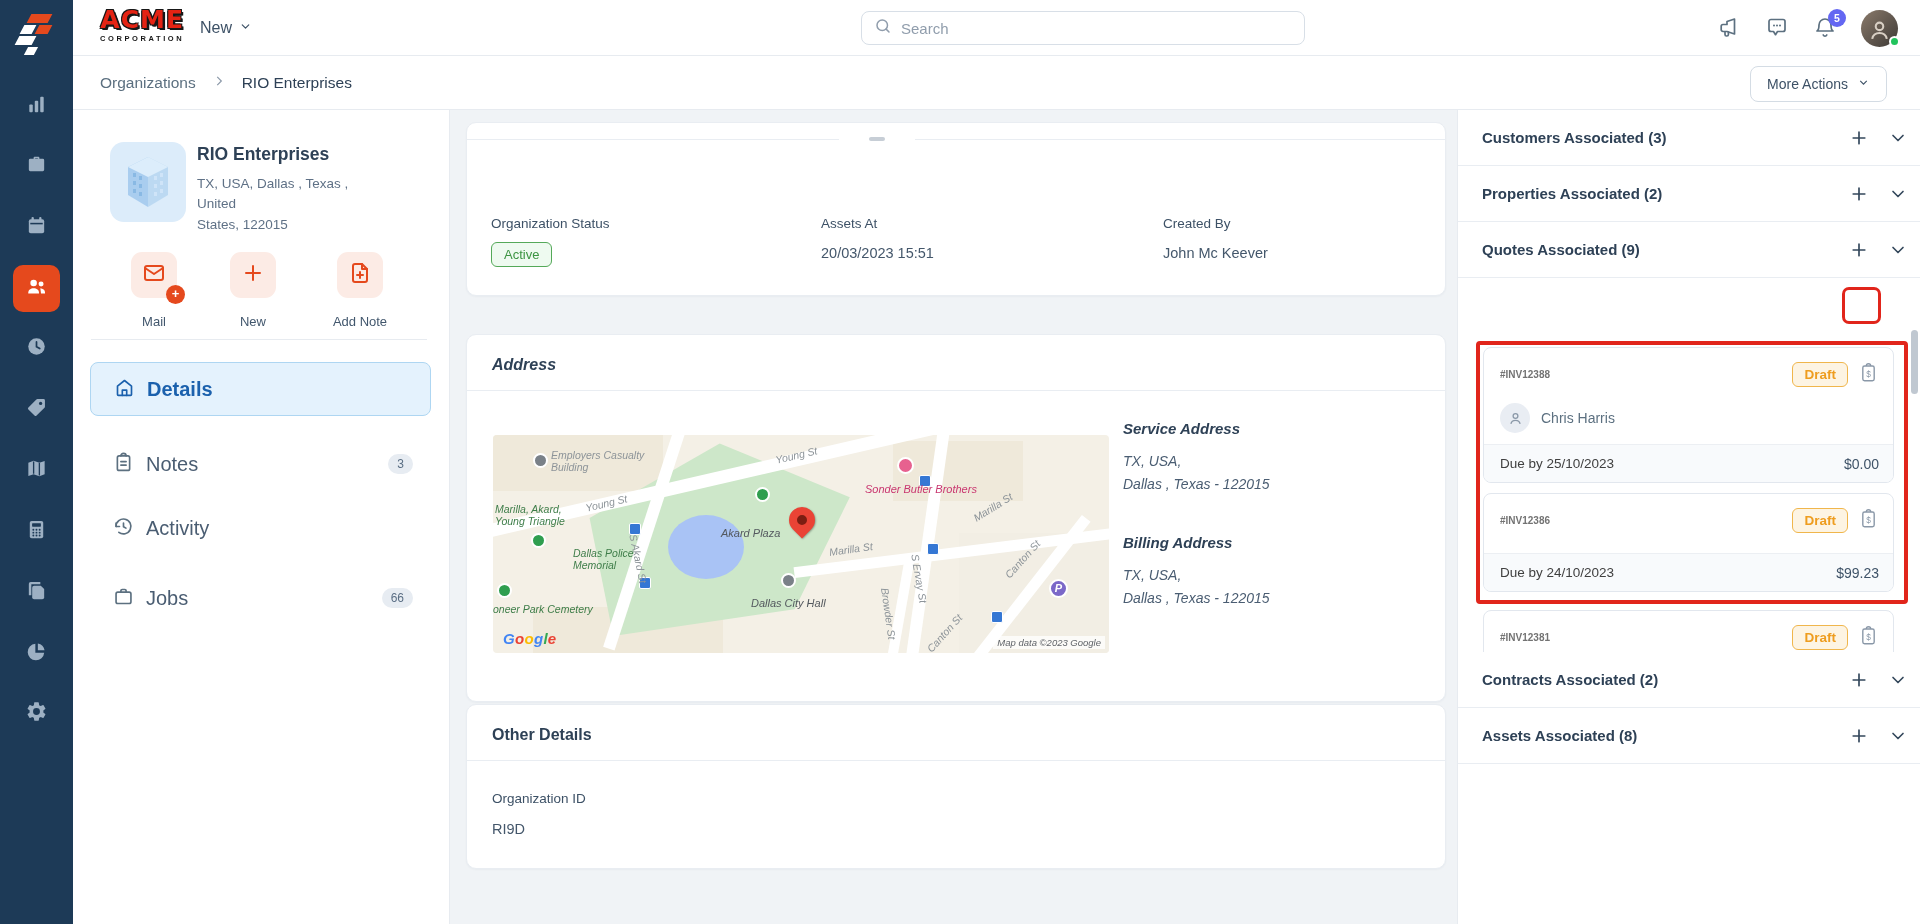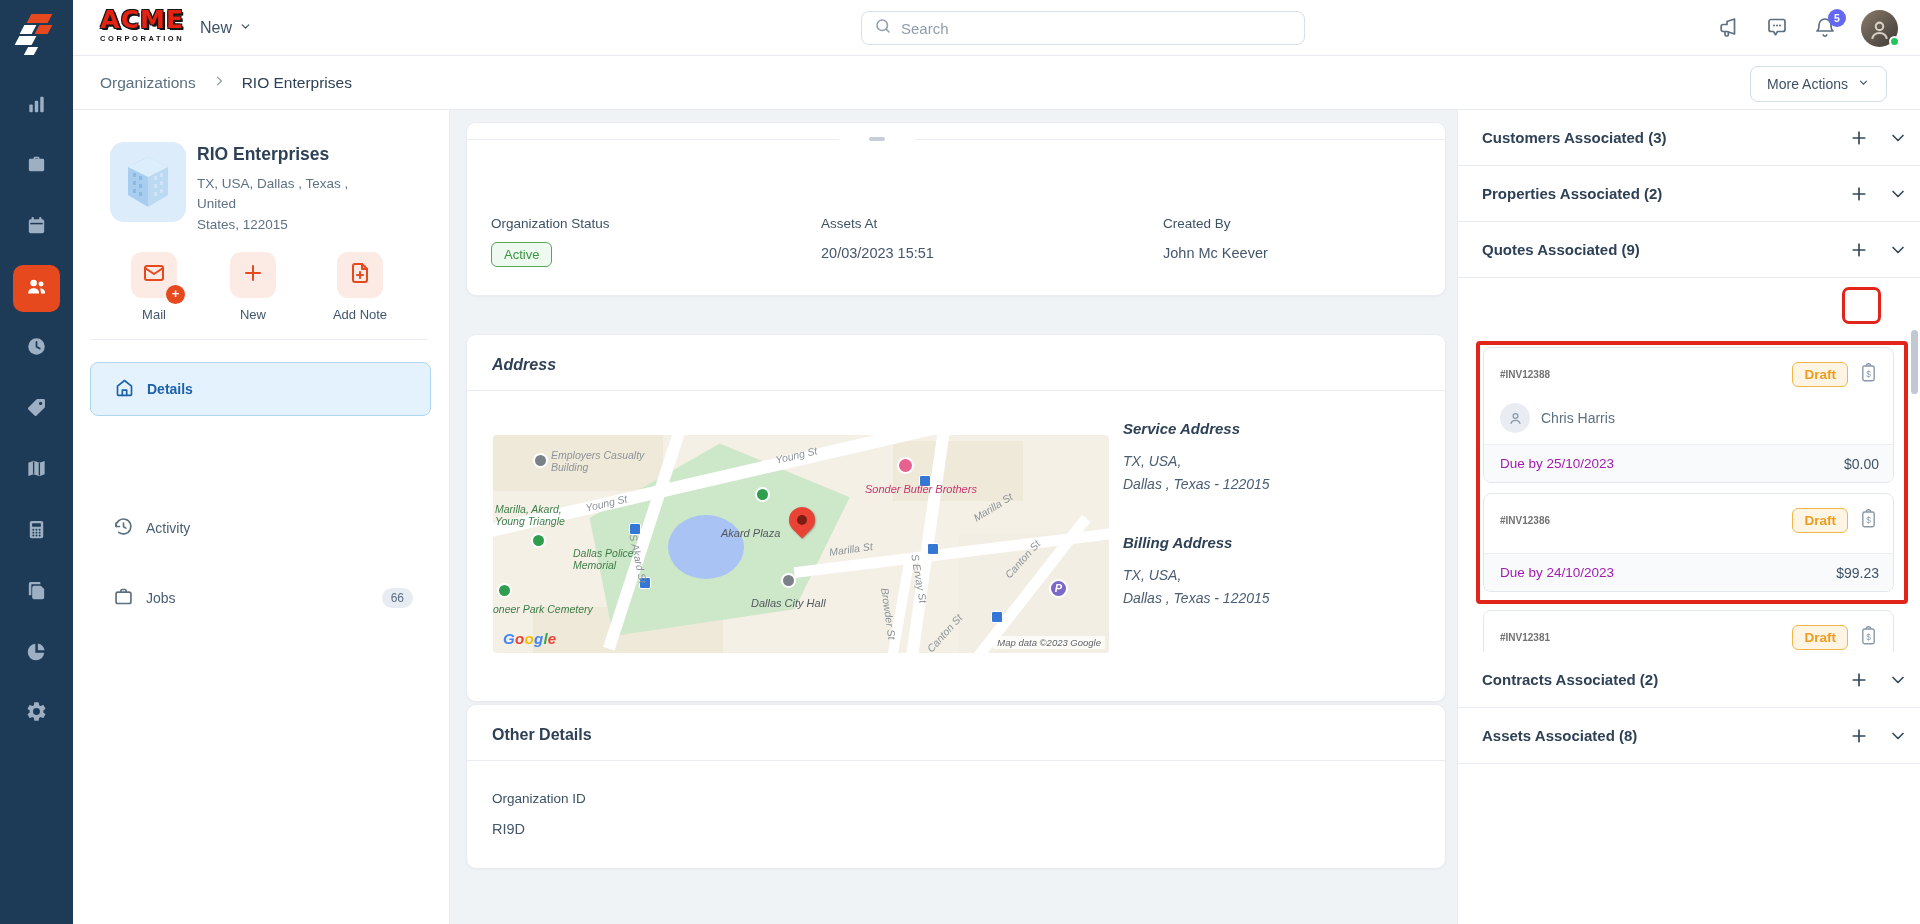--- a/index.html
+++ b/index.html
@@ -44,25 +44,25 @@
 
   
   .org-panel { position:absolute; left:73px; top:110px; width:377px; bottom:0; background:#fff; border-right:1px solid #e7ebf0; }
   .org-avatar { position:absolute; left:37px; top:32px; width:76px; height:80px; border-radius:14px; background:#dcecfa; display:flex; align-items:center; justify-content:center; }
   .org-name { position:absolute; left:124px; top:34px; font-size:17.5px; font-weight:700; color:#2e4156; }
   .org-addr { position:absolute; left:124px; top:64px; width:190px; font-size:13.5px; color:#5f7186; line-height:1.5; }
   .action { position:absolute; top:142px; width:70px; text-align:center; cursor:pointer; }
   .action .asq { position:relative; width:46px; height:46px; margin:0 auto; border-radius:11px; background:#fcebe5; display:flex; align-items:center; justify-content:center; }
   .action .asq svg { width:24px; height:24px; stroke:#e5491d; fill:none; stroke-width:2; stroke-linecap:round; stroke-linejoin:round; }
   .action .mini { position:absolute; right:-8px; bottom:-6px; width:19px; height:19px; border-radius:50%; background:#e5491d; color:#fff; font-size:13px; font-weight:700; line-height:18px; }
-  .action .albl { margin-top:9px; font-size:13px; color:#42576d; }
+  .action .albl { margin-top:16px; font-size:13px; color:#42576d; }
   .org-divider { position:absolute; left:18px; right:22px; top:229px; height:1px; background:#e7ebf0; }
   .nav-row { position:absolute; left:17px; right:18px; height:44px; border-radius:8px; display:flex; align-items:center; cursor:pointer; }
   .nav-row svg { width:21px; height:21px; margin-left:23px; stroke:#5c7080; fill:none; stroke-width:1.9; stroke-linecap:round; stroke-linejoin:round; }
-  .nav-lbl { margin-left:12px; font-size:14px; color:#4a5d72; }
+  .nav-lbl { margin-left:12px; font-size:20px; color:#4a5d72; }
   .nav-row.active { height:54px; background:#e4f2fd; border:1px solid #aed6f2; }
   .nav-row.active svg { stroke:#1b61ad; }
   .nav-row.active .nav-lbl { color:#1b61ad; font-weight:700; }
   .nav-badge { margin-left:auto; margin-right:18px; background:#e7ecf2; color:#5a6e84; border-radius:11px; padding:3px 9px; font-size:12px; }
 
   
   .content { position:absolute; left:450px; top:110px; width:1007px; bottom:0; background:#f0f3f6; }
   .card { position:absolute; left:16px; width:980px; background:#fff; border:1px solid #e9edf2; border-radius:10px; box-shadow:0 1px 2px rgba(30,50,70,.04); }
   .card h3 { margin:21px 25px 0; font-size:16px; font-weight:700; color:#2e4156; }
   .cdiv { margin-top:16px; height:1px; background:#e9edf2; position:relative; }
@@ -110,21 +110,21 @@
   .inv-head { display:flex; align-items:center; padding:14px 14px 0 16px; }
   .inv-id { font-size:10px; font-weight:700; color:#737373; }
   .inv-right { margin-left:auto; display:flex; align-items:center; gap:10px; }
   .badge-draft { padding:4px 11px; border:1px solid #f0b64c; background:#fdf4e3; color:#ee9d20; font-size:13.5px; font-weight:600; border-radius:6px; }
   .clipico svg { width:21px; height:21px; stroke:#8a98a8; fill:none; stroke-width:1.6; }
   .inv-contact { position:absolute; left:16px; top:55px; display:flex; align-items:center; gap:11px; }
   .c-av { width:30px; height:30px; border-radius:50%; background:#e9edf3; display:flex; align-items:center; justify-content:center; }
   .c-av svg { width:17px; height:17px; stroke:#8a98a8; fill:none; stroke-width:1.8; }
   .c-name { font-size:14px; color:#5c7080; }
   .inv-foot { position:absolute; left:0; right:0; bottom:0; height:38px; background:#f8fafc; border-top:1px solid #eceff3; display:flex; align-items:center; padding:0 14px 0 16px; }
-  .inv-due { font-size:13.5px; color:#a21caf; }
+  .inv-due { font-size:13.5px; color:#404040; }
   .inv-amt { margin-left:auto; font-size:14px; color:#3f5368; }
 
   
   .anno { position:absolute; border-style:solid; border-color:#e1251b; pointer-events:none; z-index:20; }
   .anno-small { left:1842px; top:287px; width:39px; height:37px; border-width:3px; border-radius:7px; }
   .anno-big { left:1476px; top:341px; width:432px; height:263px; border-width:4px; border-radius:4px; }
   .vscroll { position:absolute; left:1911px; top:330px; width:7px; height:64px; background:#c0c8d1; border-radius:4px; z-index:21; }
 </style>
 </head>
 <body>
@@ -346,20 +346,29 @@
 
     <div class="org-divider"></div>
 
     <div class="nav-row active" style="top:252px">
       <span><svg viewBox="0 0 24 24">
             <path d="M4 10.5 12 4l8 6.5V20a1 1 0 0 1-1 1H5a1 1 0 0 1-1-1v-9.5z"></path>
             <path d="M9.5 21v-6h5v6"></path>
           </svg></span>
       <span class="nav-lbl">Details</span>
     </div>
+    <div class="nav-row" style="top:332px">
+      <span><svg viewBox="0 0 24 24">
+            <rect x="5" y="4.5" width="14" height="16.5" rx="2"></rect>
+            <path d="M9 4.5a3 3 0 0 1 6 0"></path>
+            <path d="M9 11h6M9 15h6"></path>
+          </svg></span>
+      <span class="nav-lbl">Notes</span>
+      <span class="nav-badge">3</span>
+    </div>
     <div class="nav-row" style="top:396px">
       <span><svg viewBox="0 0 24 24">
             <path d="M3.5 12a8.5 8.5 0 1 1 3.2 6.6"></path>
             <path d="M3.5 12V8M3.5 12H7.4"></path>
             <path d="M12 8v4.2l2.8 1.7"></path>
           </svg></span>
       <span class="nav-lbl">Activity</span>
     </div>
     <div class="nav-row" style="top:466px">
       <span><svg viewBox="0 0 24 24">

